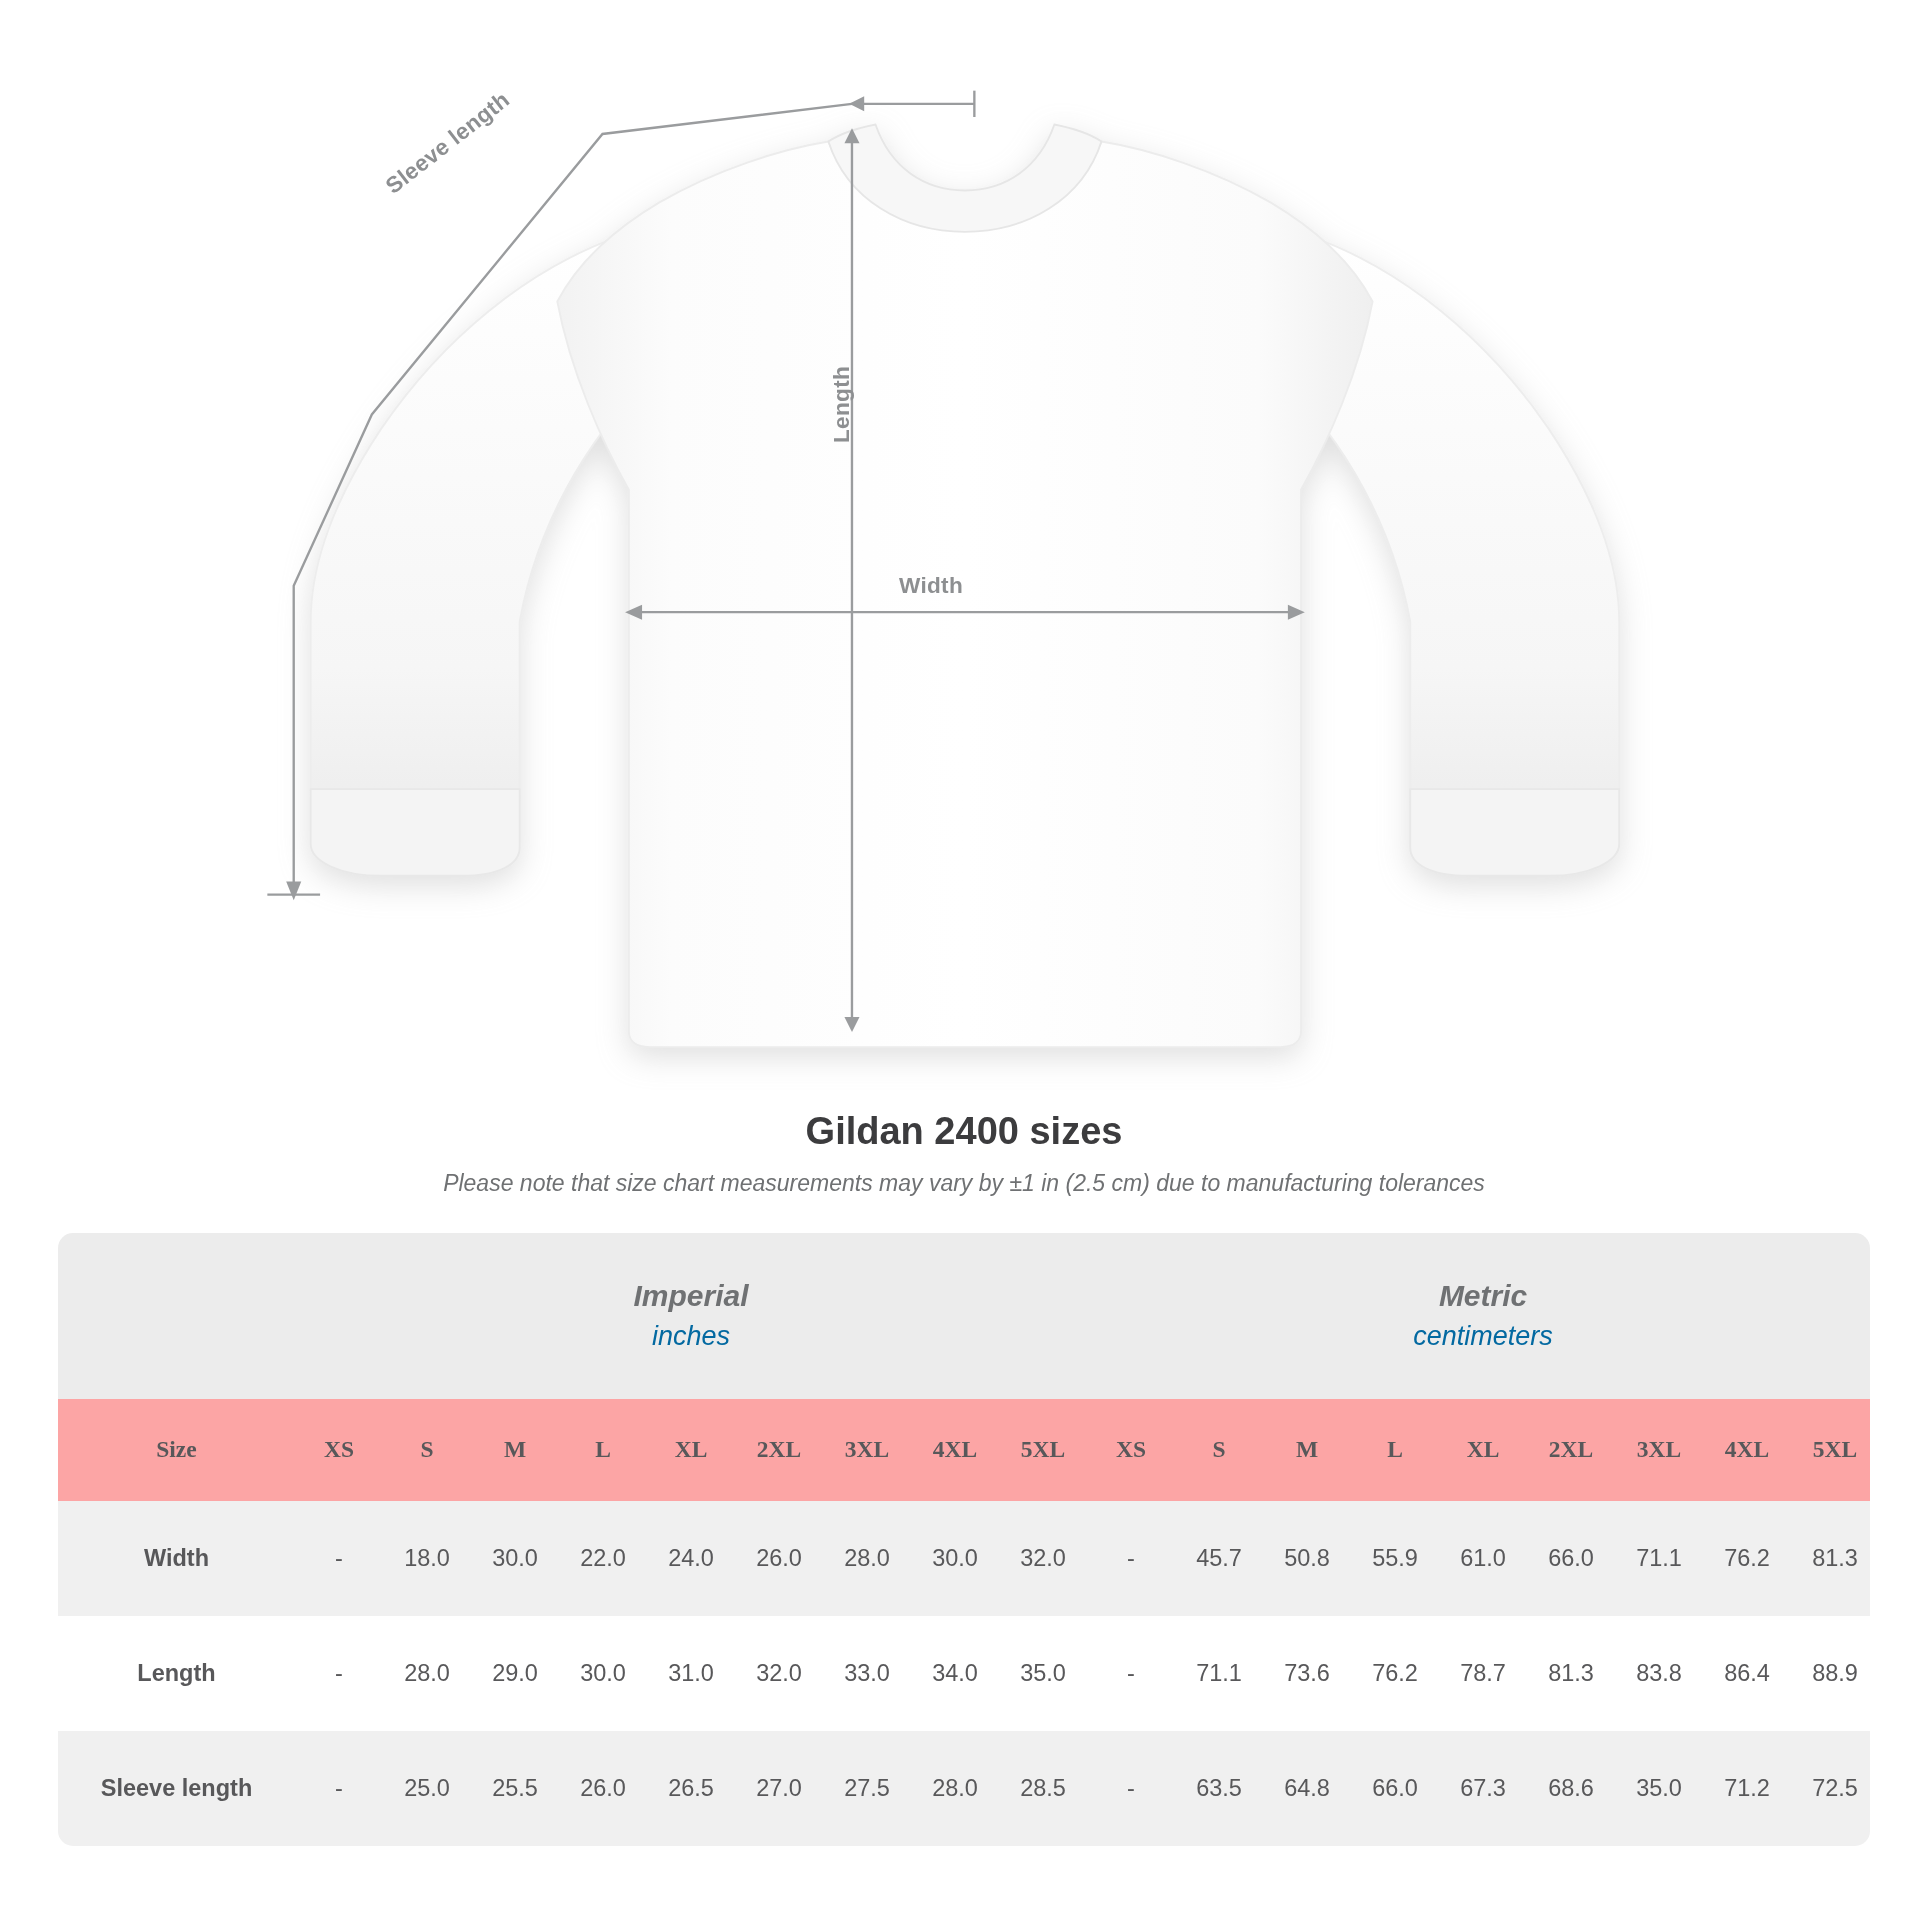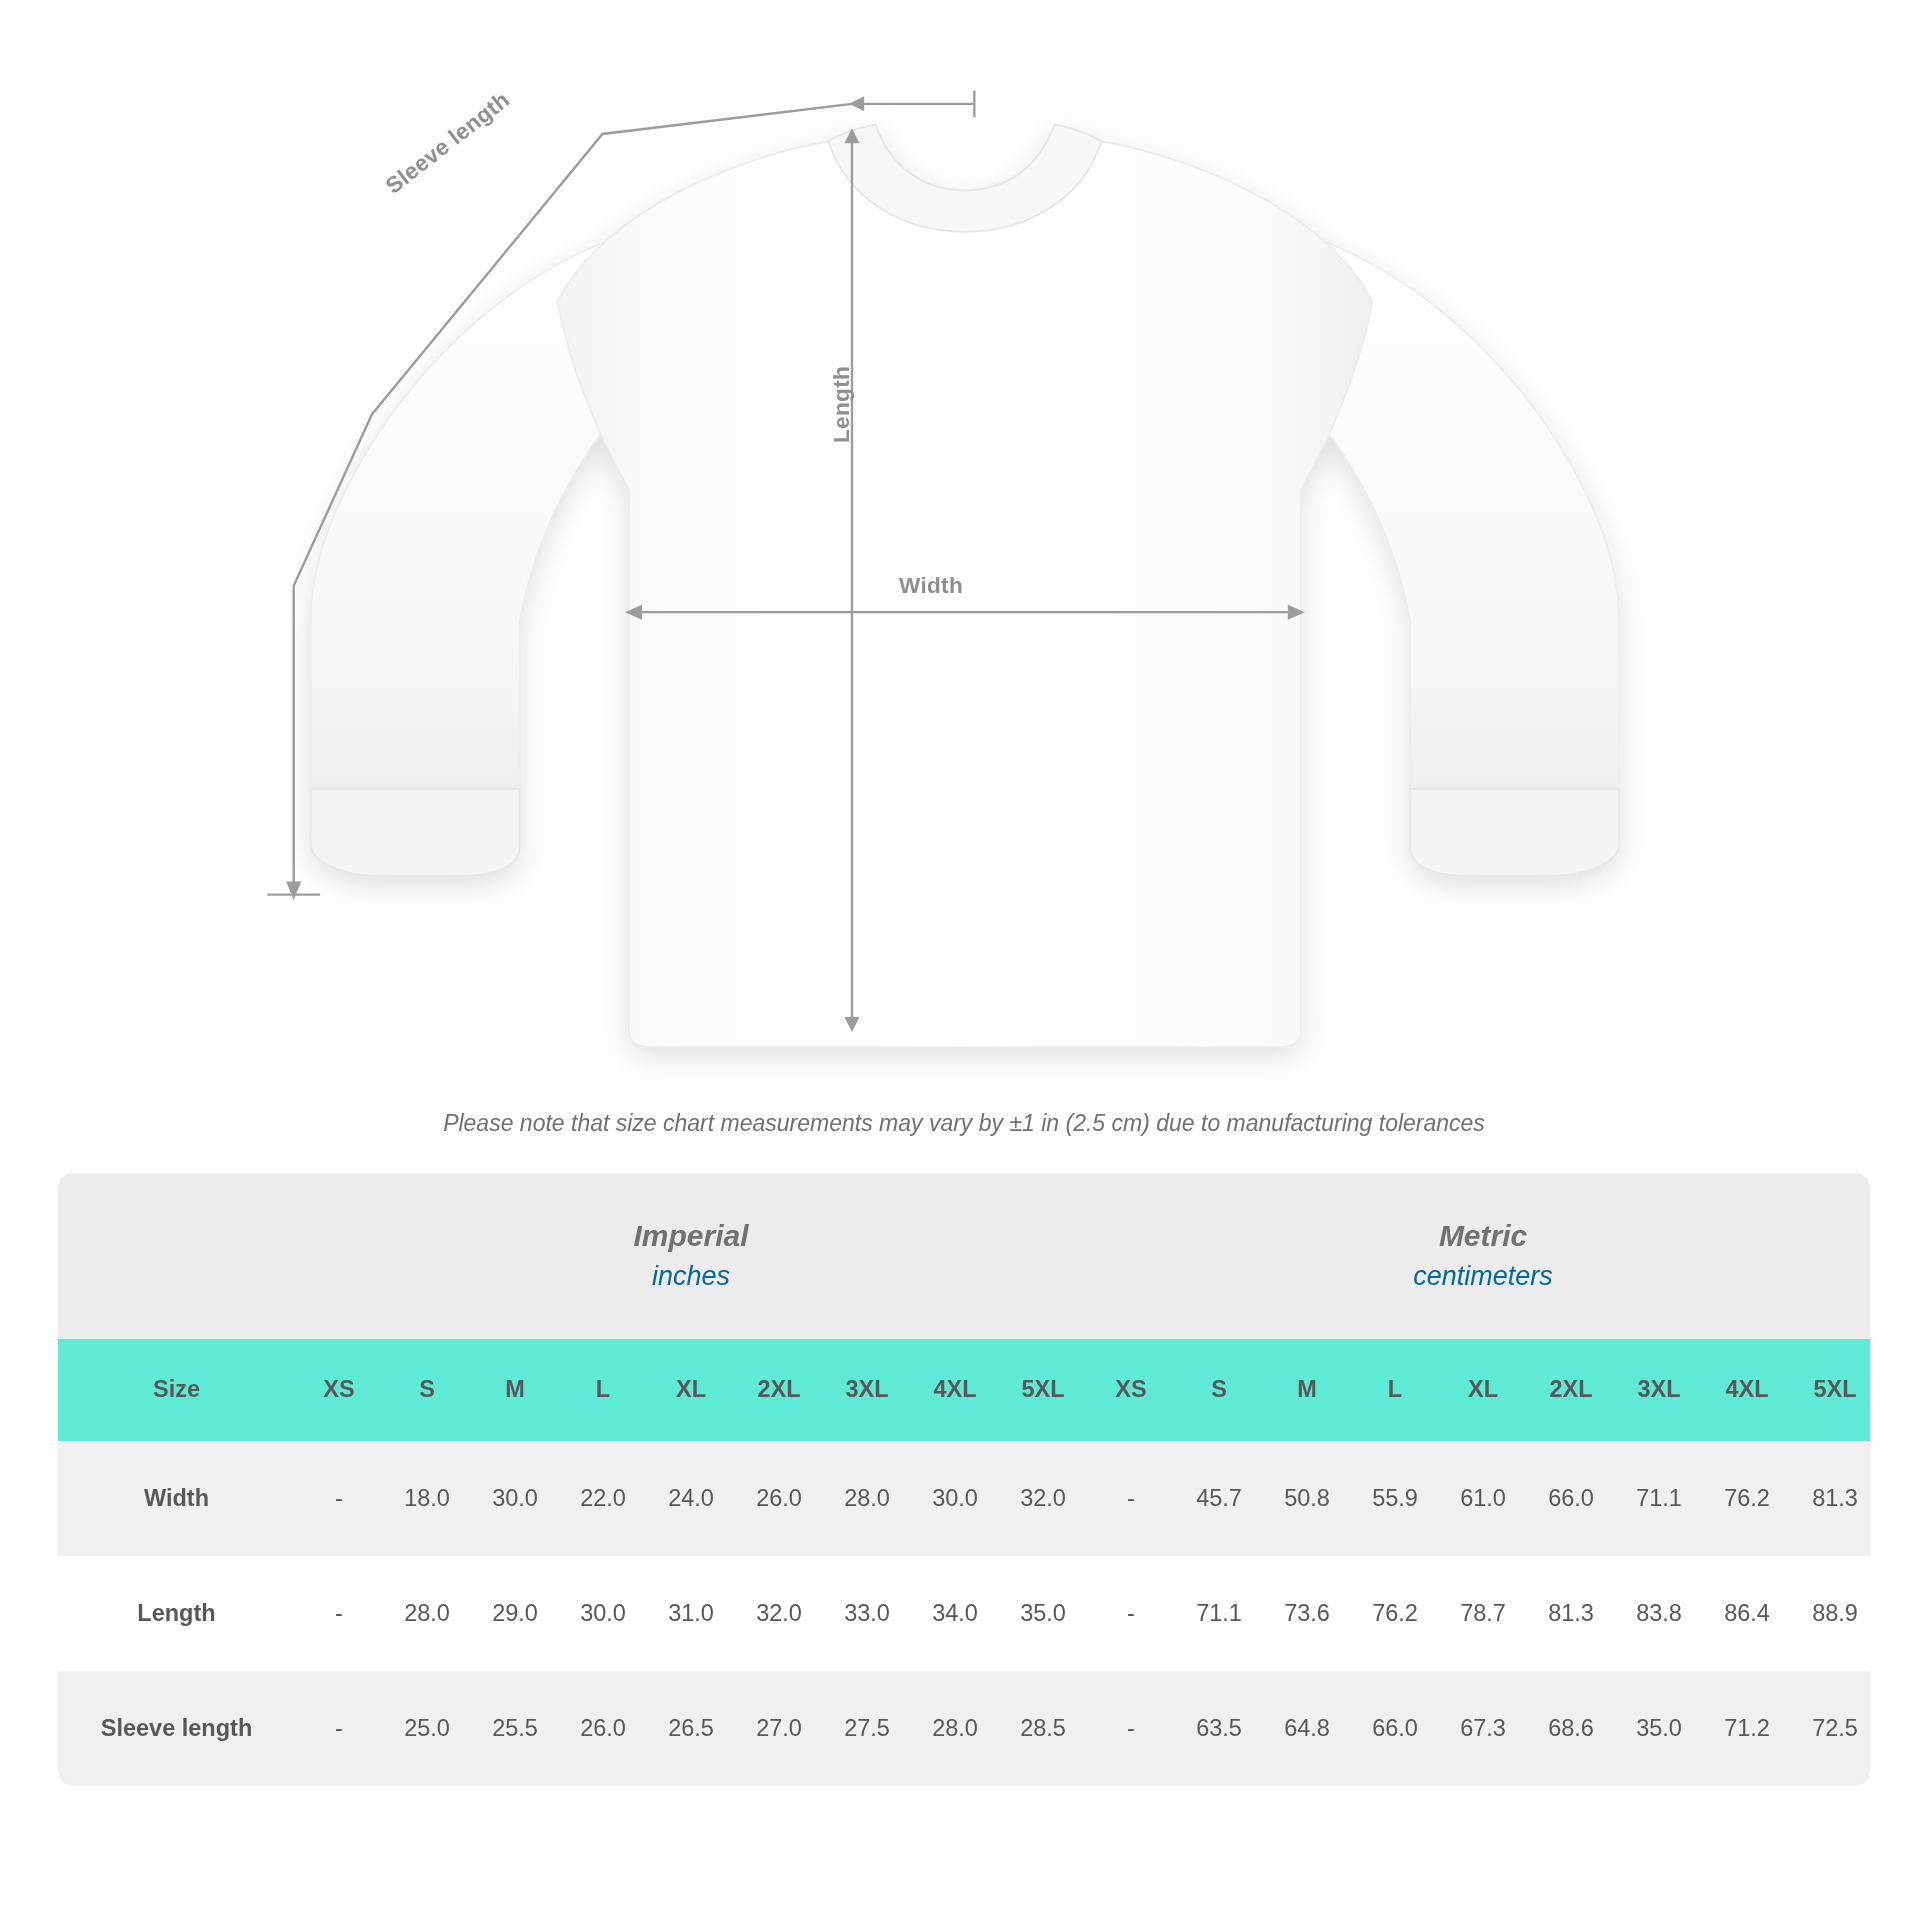--- a/index.html
+++ b/index.html
@@ -134,21 +134,21 @@
   }
   td.value {
     font-size: 23.5px;
     color: #58585a;
     text-align: center;
     vertical-align: middle;
     height: 115px;
   }
   tr.band-a td, tr.band-a th { background: #ffffff; }
   tr.band-b td, tr.band-b th { background: #f0f0f0; }
-  tr.head-row td, tr.head-row th { background: #5eead4; }
+  tr.head-row td, tr.head-row th { background: #fca5a5; font-family: Liberation Serif, serif; }
 
   .col-label { width: 237px; }
   .col-v { width: 88px; }
 </style>
 </head>
 <body>
 
 <div class="page">
 
   <div class="illustration">
@@ -246,20 +246,21 @@
         <line x1="284" y1="950" x2="340" y2="950"></line>
       </g>
     </svg>
 
     <div class="dim-label width-label">Width</div>
     <div class="dim-label length-label">Length</div>
     <div class="dim-label sleeve-label">Sleeve length</div>
   </div>
 
   <div class="title-block">
+    <h1 class="chart-title">Gildan 2400 sizes</h1>
     <p class="chart-subtitle">Please note that size chart measurements may vary by ±1 in (2.5 cm) due to manufacturing tolerances</p>
   </div>
 
   <div class="table-wrap">
     <table class="size-table">
       <colgroup>
         <col class="col-label">
         <col class="col-v">
           <col class="col-v">
           <col class="col-v">

